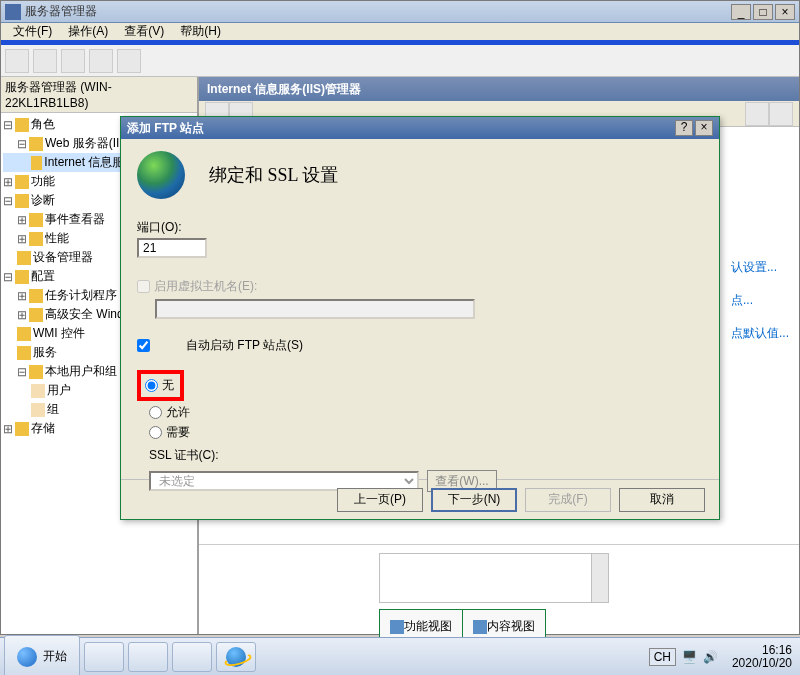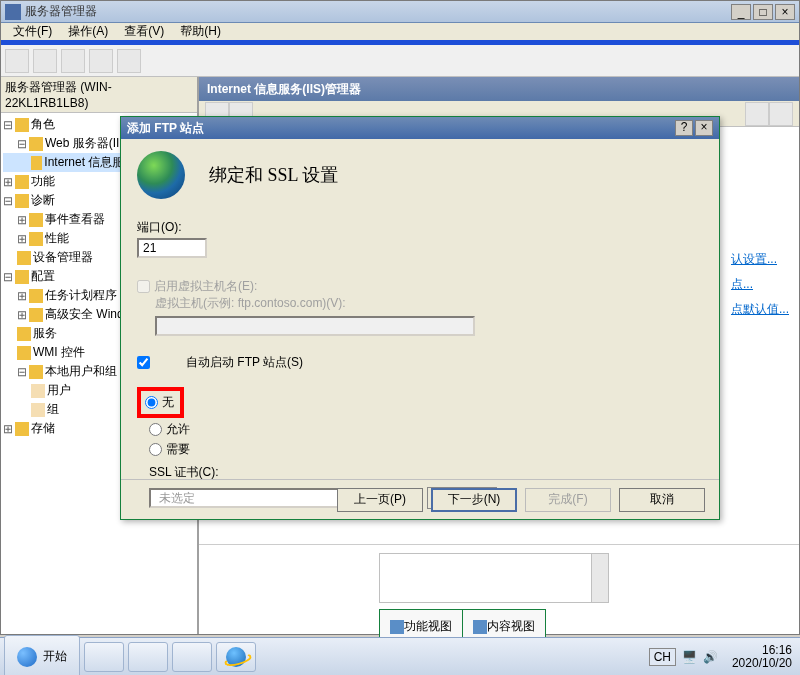--- a/index.html
+++ b/index.html
@@ -27,21 +27,21 @@
 .tree-item .expand { width: 10px; text-align: center; color: #666; cursor: pointer; }
 .tree-item .ticon { width: 14px; height: 14px; display: inline-block; background: #f0c040; }
 .tree-item.lvl1 { padding-left: 14px; }
 .tree-item.lvl2 { padding-left: 28px; }
 
 .right-panel { flex: 1; display: flex; flex-direction: column; background: #ece9d8; }
 .iis-title { height: 24px; background: linear-gradient(to bottom, #7a8fb5, #5c7aa8); color: white; font-weight: bold; padding: 4px 8px; }
 .iis-tools { height: 26px; display: flex; align-items: center; padding: 0 6px; border-bottom: 1px solid #c0c0c0; }
 .iis-content { flex: 1; background: white; position: relative; }
 .iis-right-links { position: absolute; right: 10px; top: 120px; color: #0066cc; }
-.iis-right-links div { padding: 4px 0; text-decoration: underline; cursor: pointer; }
+.iis-right-links div { padding: 4px 0; cursor: pointer; margin-top: 8px; }
 
 
 .dialog { position: absolute; left: 120px; top: 116px; width: 600px; height: 404px; background: #ece9d8; border: 1px solid #15803d; box-shadow: 2px 2px 6px rgba(0,0,0,0.3); }
 .dlg-title { height: 22px; background: linear-gradient(to bottom, #6e8bb5 0%, #4169a8 100%); color: white; font-weight: bold; display: flex; align-items: center; padding: 0 6px; }
 .dlg-title .flex { flex: 1; }
 .dlg-title .dlg-btn { width: 18px; height: 16px; background: #d4d0c8; border: 1px solid #808080; color: black; text-align: center; line-height: 12px; margin-left: 2px; font-weight: normal; cursor: default; }
 .dlg-body { padding: 12px 16px; height: calc(100% - 62px); }
 .dlg-header { display: flex; align-items: center; gap: 24px; margin-bottom: 20px; }
 .globe { width: 48px; height: 48px; border-radius: 50%; background: radial-gradient(circle at 35% 30%, #7ed957, #2e8b57 40%, #1e6ba8 60%, #0b3d73); }
 .dlg-heading { font-size: 18px; font-family: SimSun, serif; }
@@ -168,25 +168,25 @@
             <span class="ticon"></span>
             <span>任务计划程序</span>
           </div>
         <div class="tree-item lvl1">
             <span class="expand">⊞</span>
             <span class="ticon"></span>
             <span>高级安全 Windows 防火墙</span>
           </div>
         <div class="tree-item lvl1">
             <span class="ticon"></span>
+            <span>WMI 控件</span>
+          </div>
+        <div class="tree-item lvl1">
+            <span class="ticon"></span>
             <span>服务</span>
-          </div>
-        <div class="tree-item lvl1">
-            <span class="ticon"></span>
-            <span>WMI 控件</span>
           </div>
         <div class="tree-item lvl1">
             <span class="expand">⊟</span>
             <span class="ticon"></span>
             <span>本地用户和组</span>
           </div>
         <div class="tree-item lvl2">
             <span class="ticon" style="background:#f5deb3"></span>
             <span>用户</span>
           </div>
@@ -250,21 +250,20 @@
       <div class="field" style="margin-bottom:10px;">
         <label>端口(O):</label>
         <input class="port-input" value="21" style="">
       </div>
     </div>
 
     <div class="chk-row">
       <input type="checkbox" disabled="" style="">
       <span class="disabled-label">启用虚拟主机名(E):</span>
     </div>
-    <div class="disabled-label" style="margin-left:18px;">虚拟主机(示例: ftp.contoso.com)(V):</div>
     <input class="vh-input" disabled="" style="">
 
     <div class="chk-row black" style="margin-top:18px;gap:36px;">
       <input type="checkbox" checked="" style="">
       <span>自动启动 FTP 站点(S)</span>
     </div>
 
     <div class="ssl-group">
       <div class="redbox2">
         <div class="radio-row" style="margin-left:0;">

